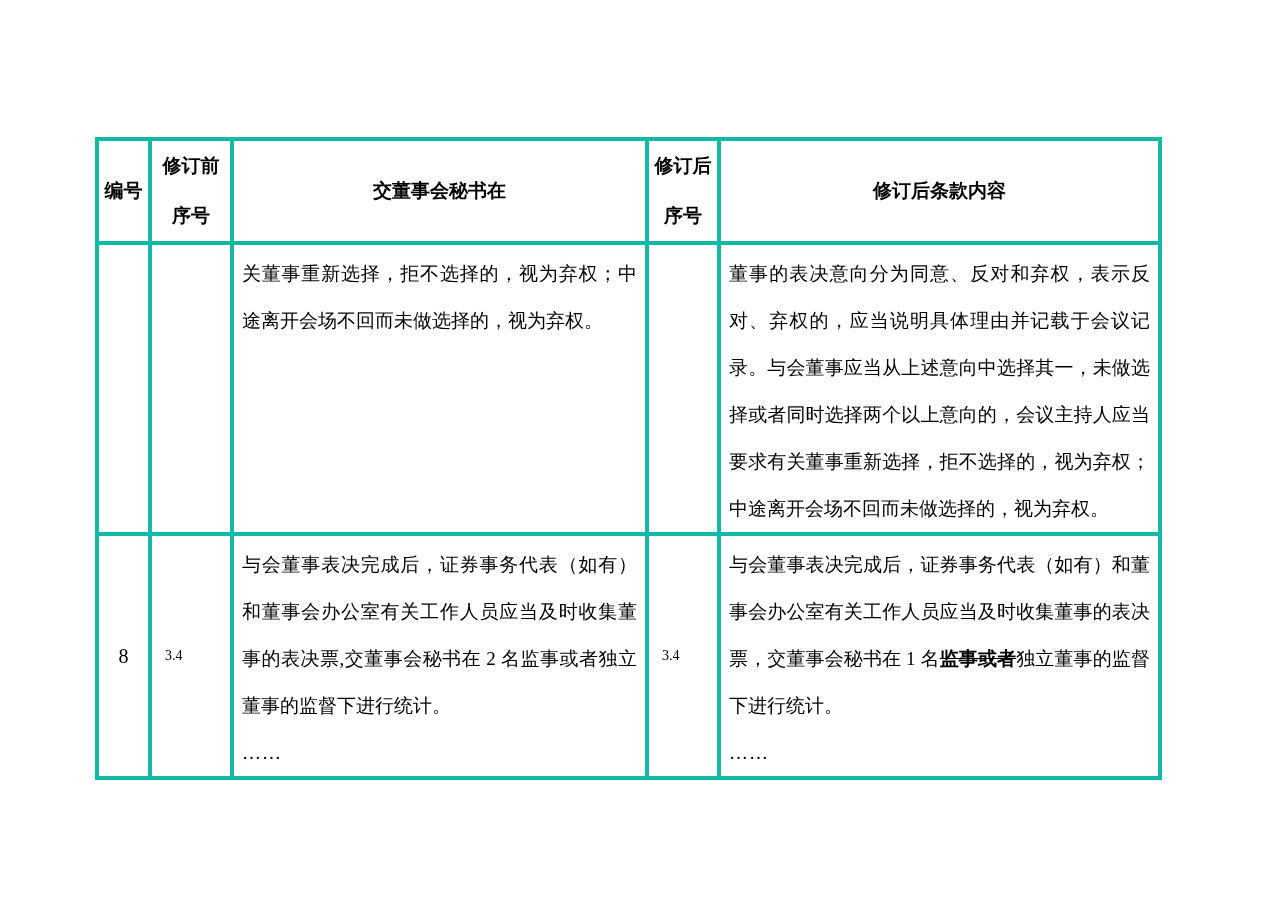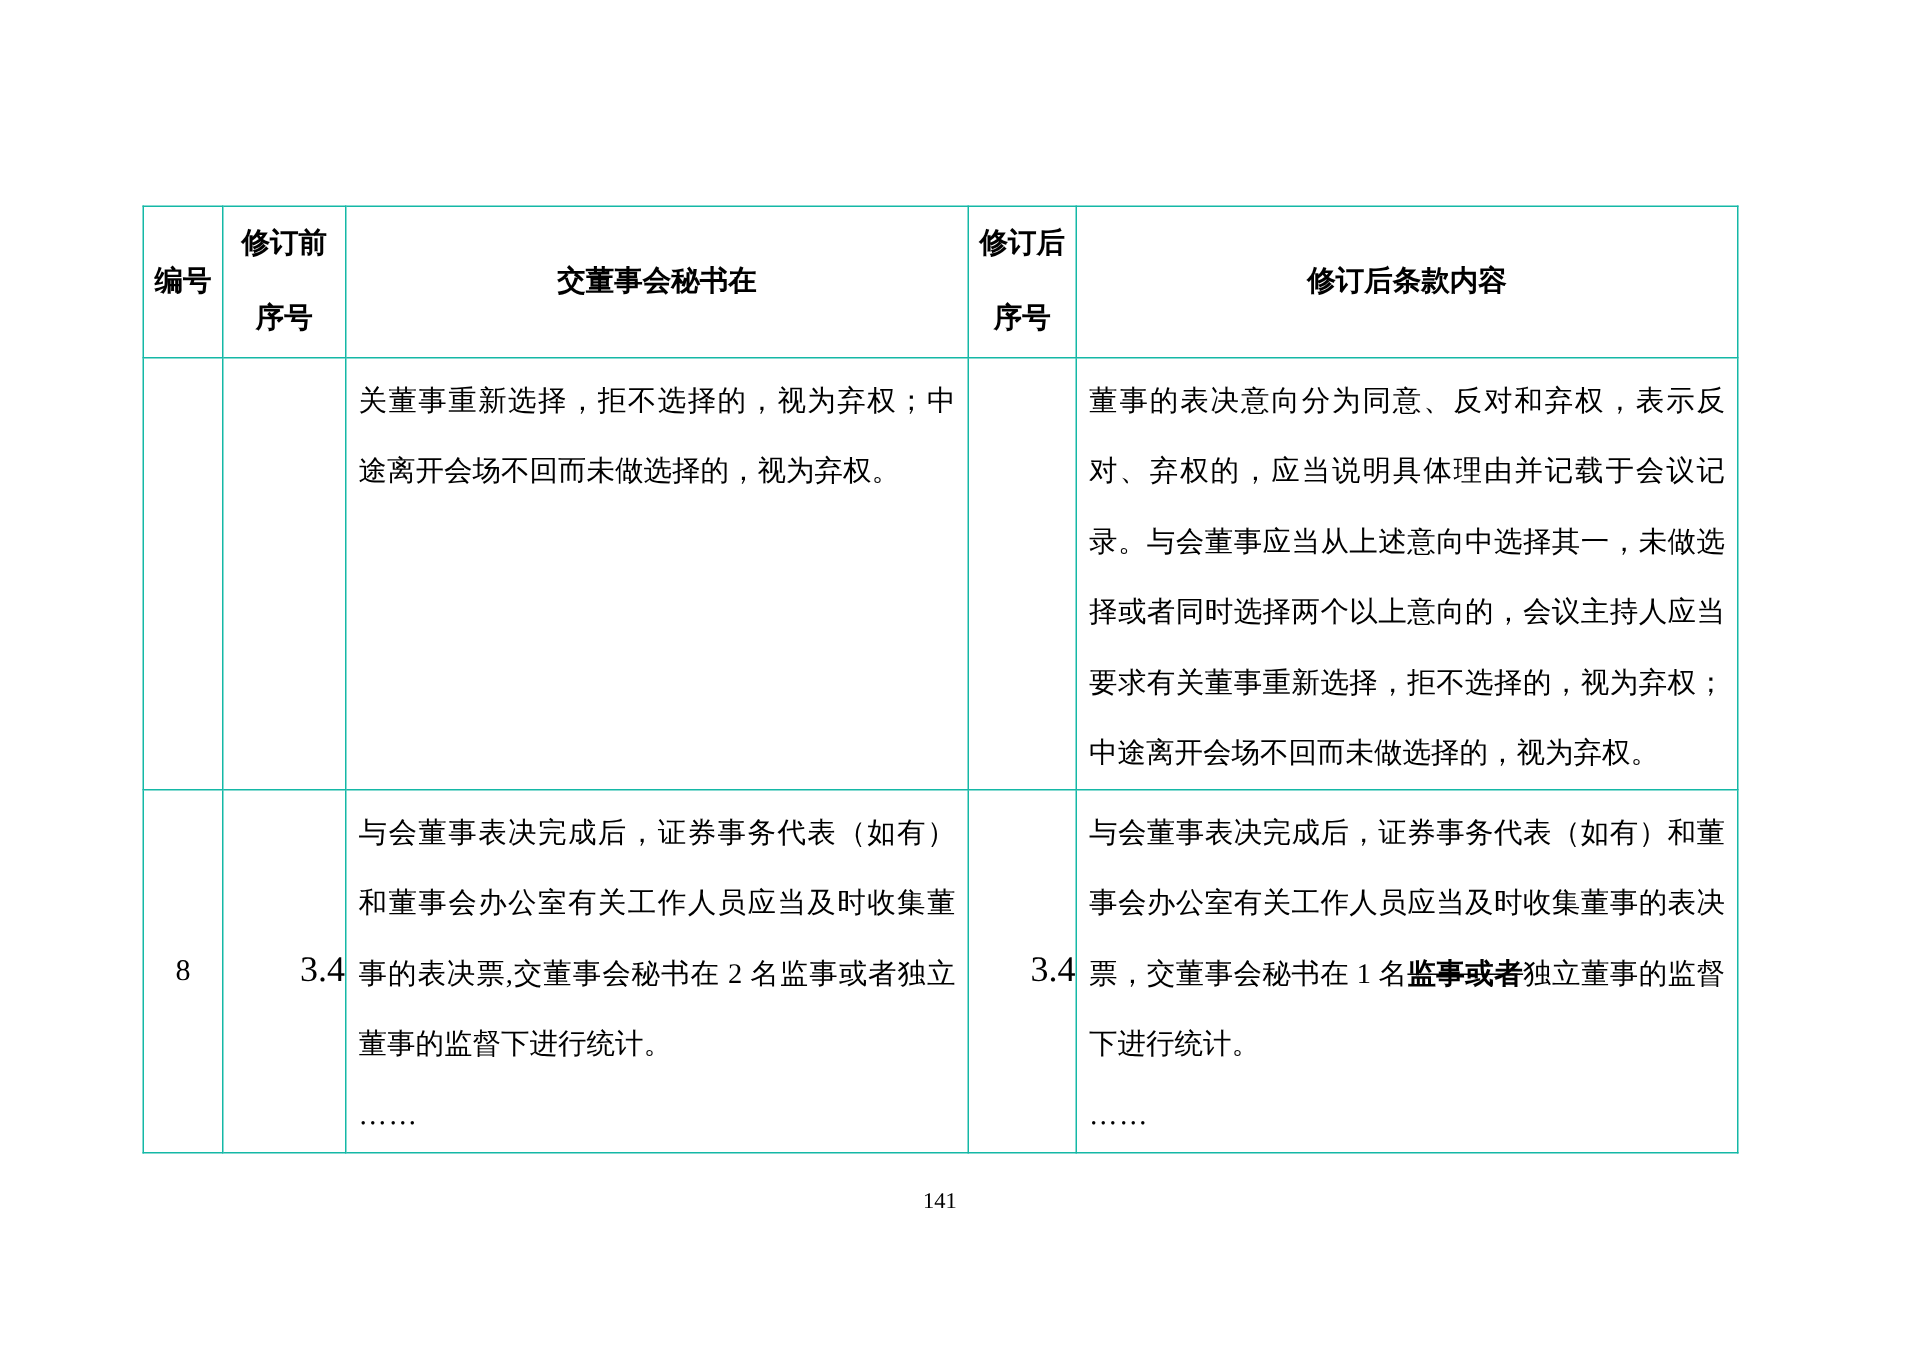--- a/index.html
+++ b/index.html
@@ -15,43 +15,43 @@
   }
   table.rev-table {
     position: absolute;
     left: 95px;
     top: 137px;
     width: 1063px;
     border-collapse: collapse;
     table-layout: fixed;
   }
   .rev-table td {
-    border: 1px solid #14b8a6;
+    border: 4px solid #14b8a6;
     overflow: hidden;
   }
   .rev-table td.header-cell {
     height: 95px;
     text-align: center;
     vertical-align: middle;
     font-weight: bold;
     font-size: 19px;
     line-height: 50px;
     white-space: pre-line;
     font-family: "Liberation Sans", "DejaVu Sans", sans-serif;
   }
   .rev-table td.id-cell {
     text-align: center;
     vertical-align: middle;
     font-size: 20px;
   }
   .rev-table td.serial-cell {
-    text-align: right;
+    text-align: left;
     vertical-align: middle;
     padding-left: 13px;
-    font-size: 24px;
+    font-size: 14px;
   }
   .rev-table td.content-cell {
     vertical-align: top;
     padding: 5px 8px 0 8px;
     font-size: 19px;
     line-height: 47px;
     text-align: justify;
     text-align-last: left;
     text-justify: inter-character;
     word-break: break-all;
@@ -116,15 +116,14 @@
       </td>
       <td class="serial-cell">3.4</td>
       <td class="content-cell">
         <span>与会董事表决完成后，证券事务代表（如有）和董事会办公室有关工作人员应当及时收集董事的表决票，交董事会秘书在 1 名</span><span class="strike">监事或者</span><span>独立董事的监督下进行统计。</span>
         <span class="ellipsis-line">……</span>
       </td>
     </tr>
   </tbody>
     </table>
 
-  <div class="page-number">141</div>
 
 </div>
 
 </body></html>

